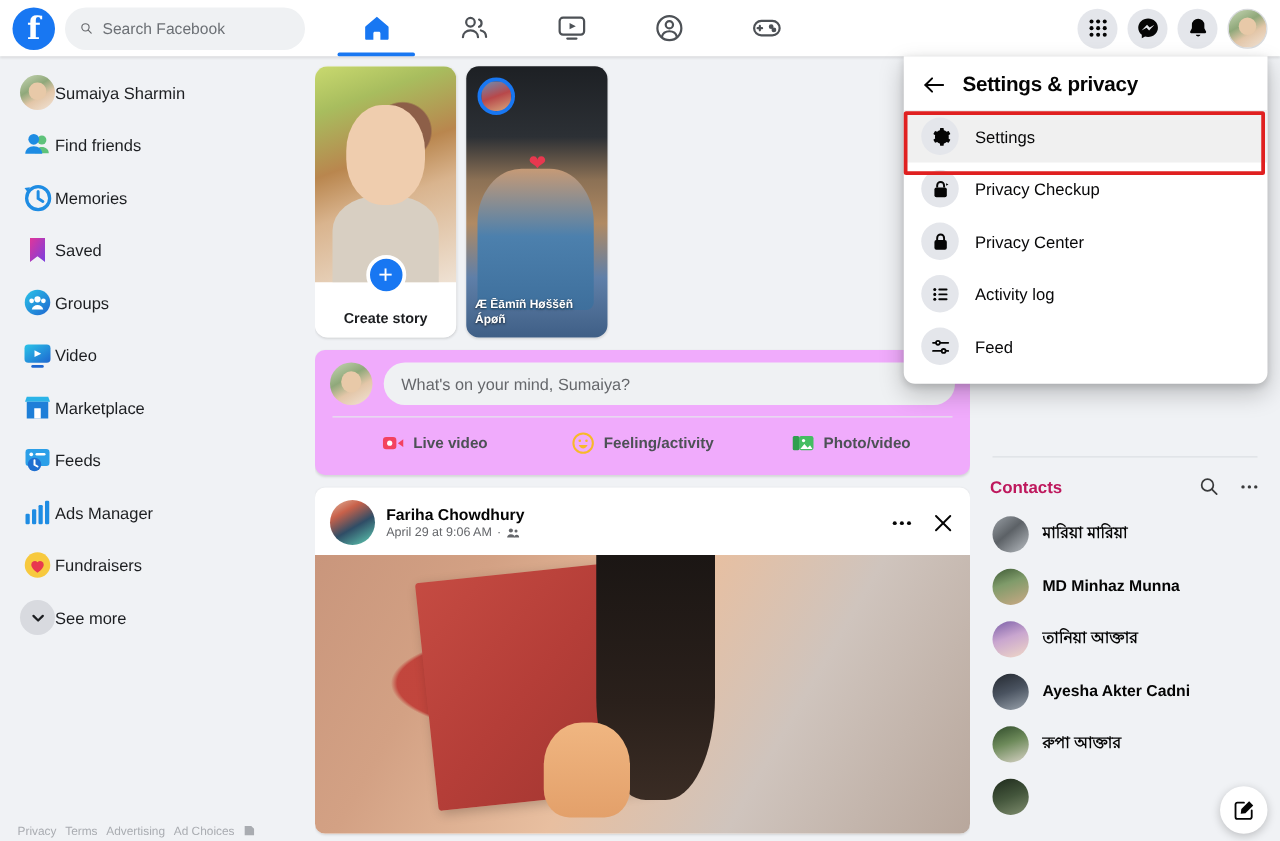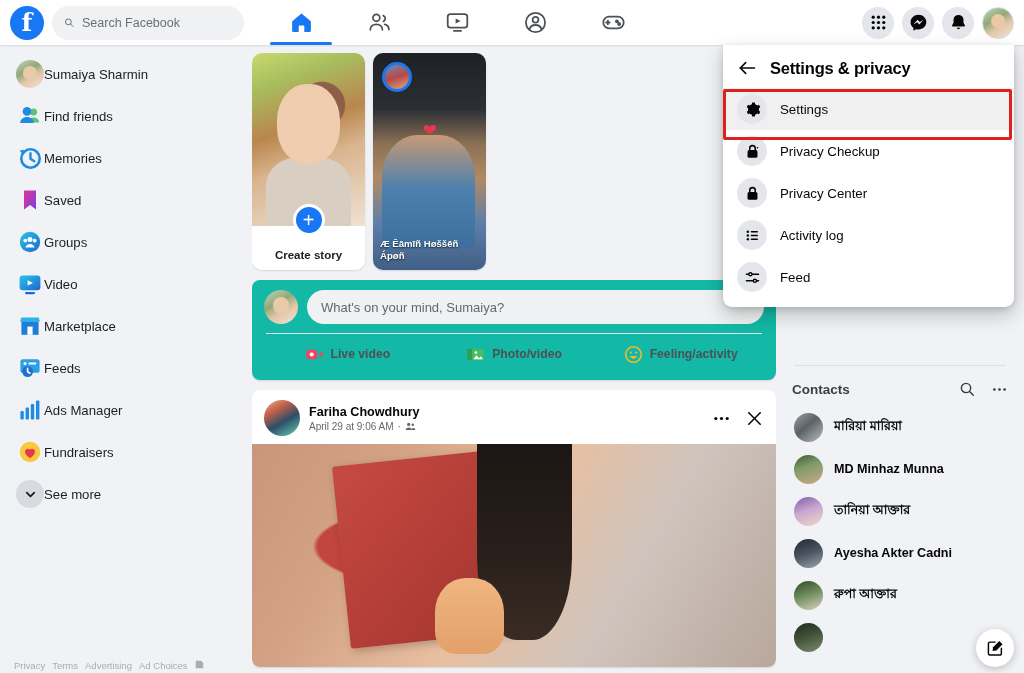--- a/index.html
+++ b/index.html
@@ -158,21 +158,21 @@
     border:3px solid #1877f2; overflow:hidden;
     background: linear-gradient(160deg,#6a8fb5 0%,#b8484a 50%,#d8a97e 100%);
   }
   .story-b-name {
     position:absolute; left:7px; right:6px; bottom:8px;
     font-size:9.6px; font-weight:700; color:#fff; line-height:1.25;
     text-shadow: 0 1px 2px rgba(0,0,0,.7);
   }
 
   .composer {
-    margin-top: 10px; background:#14b8a6; border-radius: 8px;
+    margin-top: 10px; background:#f0abfc; border-radius: 8px;
     box-shadow: 0 1px 2px rgba(0,0,0,.12); padding: 10px 12px 6px;
   }
   .comp-top { display:flex; align-items:center; gap: 9px; }
   .comp-avatar {
     width:34px;height:34px;border-radius:50%;flex:none;overflow:hidden;
     background: linear-gradient(150deg,#c9d8b6 0%,#8fa87a 38%,#e3c6a8 62%,#f2e5d8 100%);
     position:relative;
   }
   .comp-avatar::after{
     content:""; position:absolute; left:26%; top:22%; width:48%; height:48%;
@@ -229,21 +229,21 @@
 
   
   .rail {
     position: absolute; top: 45px; right: 0;
     width: 248px; height: 628px; padding: 0 12px; overflow: hidden;
   }
   .rail-div { height:1px; background:#dcdfe3; margin: 320px 6px 0; }
   .rail-head {
     display:flex; align-items:center; height:34px; margin-top:6px; padding: 0 4px;
   }
-  .rail-title { font-size:13.5px; color:#404040; font-weight:600; }
+  .rail-title { font-size:13.5px; color:#be185d; font-weight:600; }
   .rail-head-icons { margin-left:auto; display:flex; align-items:center; gap:16px; }
   .contact-row {
     display:flex; align-items:center; gap:11px; height:42px;
     padding: 0 6px; border-radius:8px; cursor:pointer;
   }
   .c-avatar { width:29px; height:29px; border-radius:50%; flex:none; overflow:hidden; }
   .c-name { font-size:12.6px; color:#050505; font-weight:600; }
 
   .compose-fab {
     position:absolute; right:10px; bottom:6px;
@@ -540,35 +540,35 @@
         <div class="comp-act">
           <svg width="19" height="19" viewBox="0 0 22 22">
             <rect x="1.6" y="5.4" width="12.4" height="11.2" rx="3" fill="#f3425f"></rect>
             <circle cx="7.8" cy="11" r="2.4" fill="#fff"></circle>
             <path d="M15.4 11l5-3.6v7.2z" fill="#f3425f"></path>
           </svg>
           <span>Live video</span>
         </div>
         <div class="comp-act">
           <svg width="19" height="19" viewBox="0 0 22 22">
+            <circle cx="11" cy="11" r="9" fill="none" stroke="#f7b928" stroke-width="1.9"></circle>
+            <circle cx="7.9" cy="8.8" r="1.2" fill="#f7b928"></circle>
+              <circle cx="14.1" cy="8.8" r="1.2" fill="#f7b928"></circle>
+            <path d="M6.9 12.8c.9 2.1 2.5 3.2 4.1 3.2s3.2-1.1 4.1-3.2z" fill="#f7b928"></path>
+          </svg>
+          <span>Feeling/activity</span>
+        </div>
+        <div class="comp-act">
+          <svg width="19" height="19" viewBox="0 0 22 22">
             <rect x="1.4" y="4.4" width="6" height="13.2" rx="1.4" fill="#2f9e4f"></rect>
             <rect x="7.2" y="4.4" width="13.4" height="13.2" rx="2" fill="#45bd62"></rect>
             <circle cx="11.4" cy="8.6" r="1.5" fill="#fff"></circle>
             <path d="M8.4 16.4l3.8-4.6 3 3.4 2.2-2.2 2.2 3.4z" fill="#fff"></path>
           </svg>
           <span>Photo/video</span>
-        </div>
-        <div class="comp-act">
-          <svg width="19" height="19" viewBox="0 0 22 22">
-            <circle cx="11" cy="11" r="9" fill="none" stroke="#f7b928" stroke-width="1.9"></circle>
-            <circle cx="7.9" cy="8.8" r="1.2" fill="#f7b928"></circle>
-              <circle cx="14.1" cy="8.8" r="1.2" fill="#f7b928"></circle>
-            <path d="M6.9 12.8c.9 2.1 2.5 3.2 4.1 3.2s3.2-1.1 4.1-3.2z" fill="#f7b928"></path>
-          </svg>
-          <span>Feeling/activity</span>
         </div>
       </div>
     </div>
 
     <div class="post">
       <div class="post-head">
         <div class="post-avatar"></div>
         <div>
           <div class="post-name">Fariha Chowdhury</div>
           <div class="post-meta">

